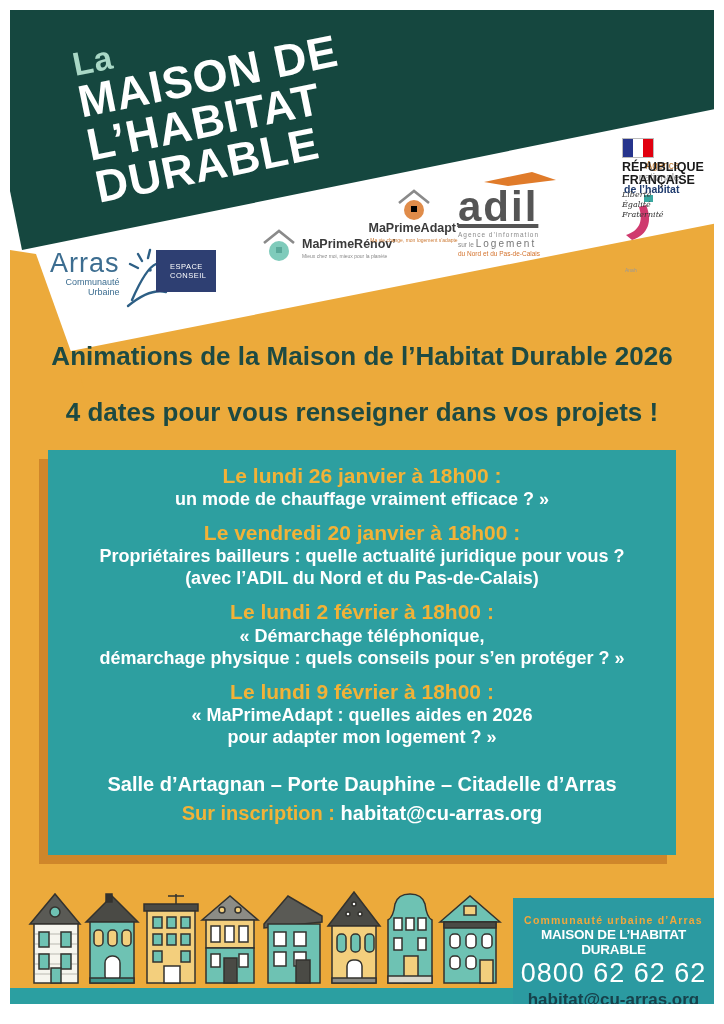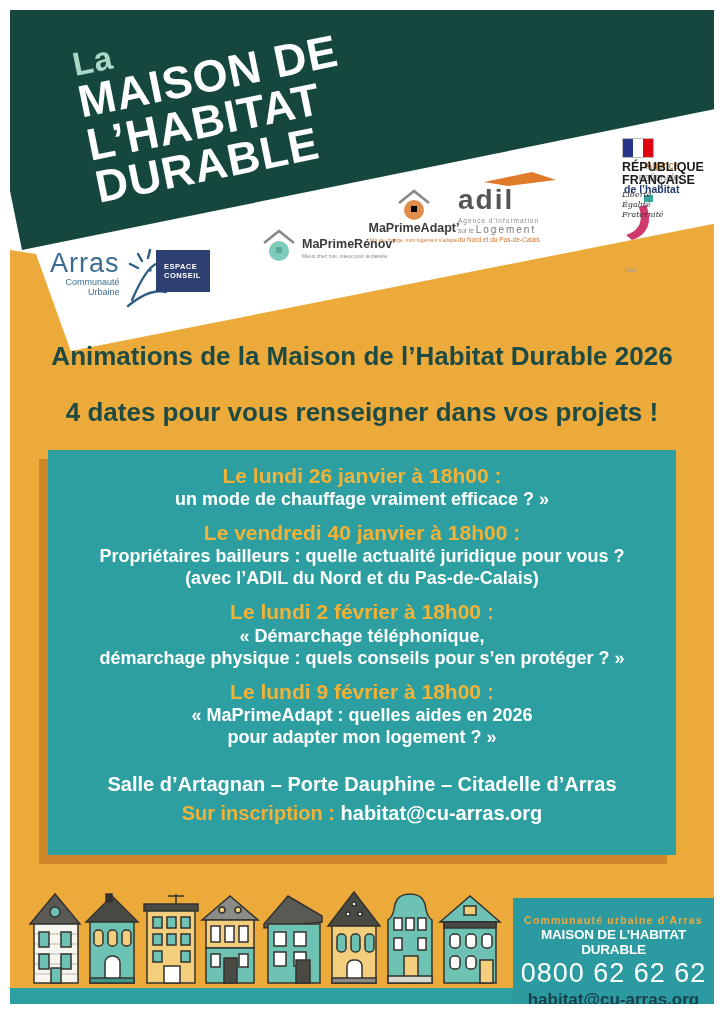--- a/index.html
+++ b/index.html
@@ -23,35 +23,35 @@
   .brand .la{color:#a9d8c6;font-size:33px;margin-left:2px;}
   .brand .big{font-size:45px;}
 
   
   .logo{position:absolute;}
   .arras{left:40px;top:238px;color:#3c6d90;text-align:right;}
   .arras-row{display:flex;align-items:flex-start;}
   .arras-name{font-size:27px;letter-spacing:1px;}
   .arras-sub{font-size:9px;line-height:1.15;margin-top:-2px;}
   .ec-block{left:146px;top:240px;display:flex;height:42px;}
-  .ec-left{width:46px;background:#2e3f72;color:#fff;font-size:7.5px;font-weight:bold;
-        display:flex;flex-direction:column;justify-content:center;padding-left:8px;letter-spacing:.5px;}
+  .ec-left{width:46px;background:#2e3f72;color:#fff;font-size:7.5px;font-weight:normal;
+        display:flex;flex-direction:column;justify-content:center;padding-left:14px;letter-spacing:.5px;}
   .ec-right{width:100px;background:#fff;border:1px solid #555;display:flex;align-items:center;padding:0 4px;}
   .fr-text{margin-left:3px;}
   .fr-line1{color:#2e3f72;font-weight:bold;font-size:11px;line-height:1;}
   .fr-line2{color:#e1001a;font-weight:bold;font-size:11px;line-height:1;}
   .fr-tag{color:#e1001a;font-size:4px;line-height:1.1;width:60px;}
   .mpr{left:250px;top:218px;display:flex;align-items:flex-start;}
   .mpr-text{margin-left:4px;margin-top:10px;}
   .mp-name{font-size:12.5px;font-weight:bold;color:#3a3a3a;line-height:1;}
   .mp-tag{font-size:5px;color:#888;margin-top:2px;}
   .mpa{left:348px;top:178px;width:112px;display:flex;flex-direction:column;align-items:center;}
   .mpa .mp-tag{color:#cd7b35;}
   .adil{left:448px;top:162px;width:150px;color:#5a5a5a;}
-  .adil-name{font-size:28px;font-weight:bold;letter-spacing:2px;line-height:1;color:#555;}
+  .adil-name{font-size:42px;font-weight:bold;letter-spacing:2px;line-height:1;color:#555;text-decoration:underline;}
   .adil-sub1{font-size:6.5px;letter-spacing:1px;color:#8a8a8a;margin-top:3px;}
   .adil-sub2{font-size:6.5px;color:#8a8a8a;}
   .adil-sub2 .lg{font-size:10px;letter-spacing:2px;color:#777;}
   .adil-sub3{font-size:6.5px;color:#d4722c;margin-top:1px;}
   .anah{left:614px;top:150px;display:flex;align-items:flex-start;flex-direction:column;}
   .anah-text{text-align:right;line-height:1.15;}
   .anah-l1{font-size:10px;color:#c07a30;}
   .anah-l2{font-size:10px;color:#8a8a8a;}
   .anah-l3{font-size:10.5px;color:#1f3b6e;font-weight:bold;}
   .anah-badge{font-size:5px;color:#999;margin-left:1px;margin-top:26px;}
@@ -207,21 +207,21 @@
       <div class="t2">4 dates pour vous renseigner dans vos projets !</div>
     </div>
 
     <div class="events-box">
       <div class="events-list">
         <div class="event">
           <div class="ev-date">Le lundi 26 janvier à 18h00 :</div>
           <div class="ev-line">un mode de chauffage vraiment efficace ? »</div>
         </div>
         <div class="event">
-          <div class="ev-date">Le vendredi 40 janvier à 18h00 :</div>
+          <div class="ev-date">Le vendredi 20 janvier à 18h00 :</div>
           <div class="ev-line">Propriétaires bailleurs : quelle actualité juridique pour vous ?</div>
           <div class="ev-line">(avec l’ADIL du Nord et du Pas-de-Calais)</div>
         </div>
         <div class="event">
           <div class="ev-date">Le lundi 2 février à 18h00 :</div>
           <div class="ev-line">« Démarchage téléphonique,</div>
           <div class="ev-line">démarchage physique : quels conseils pour s’en protéger ? »</div>
         </div>
         <div class="event">
           <div class="ev-date">Le lundi 9 février à 18h00 :</div>

